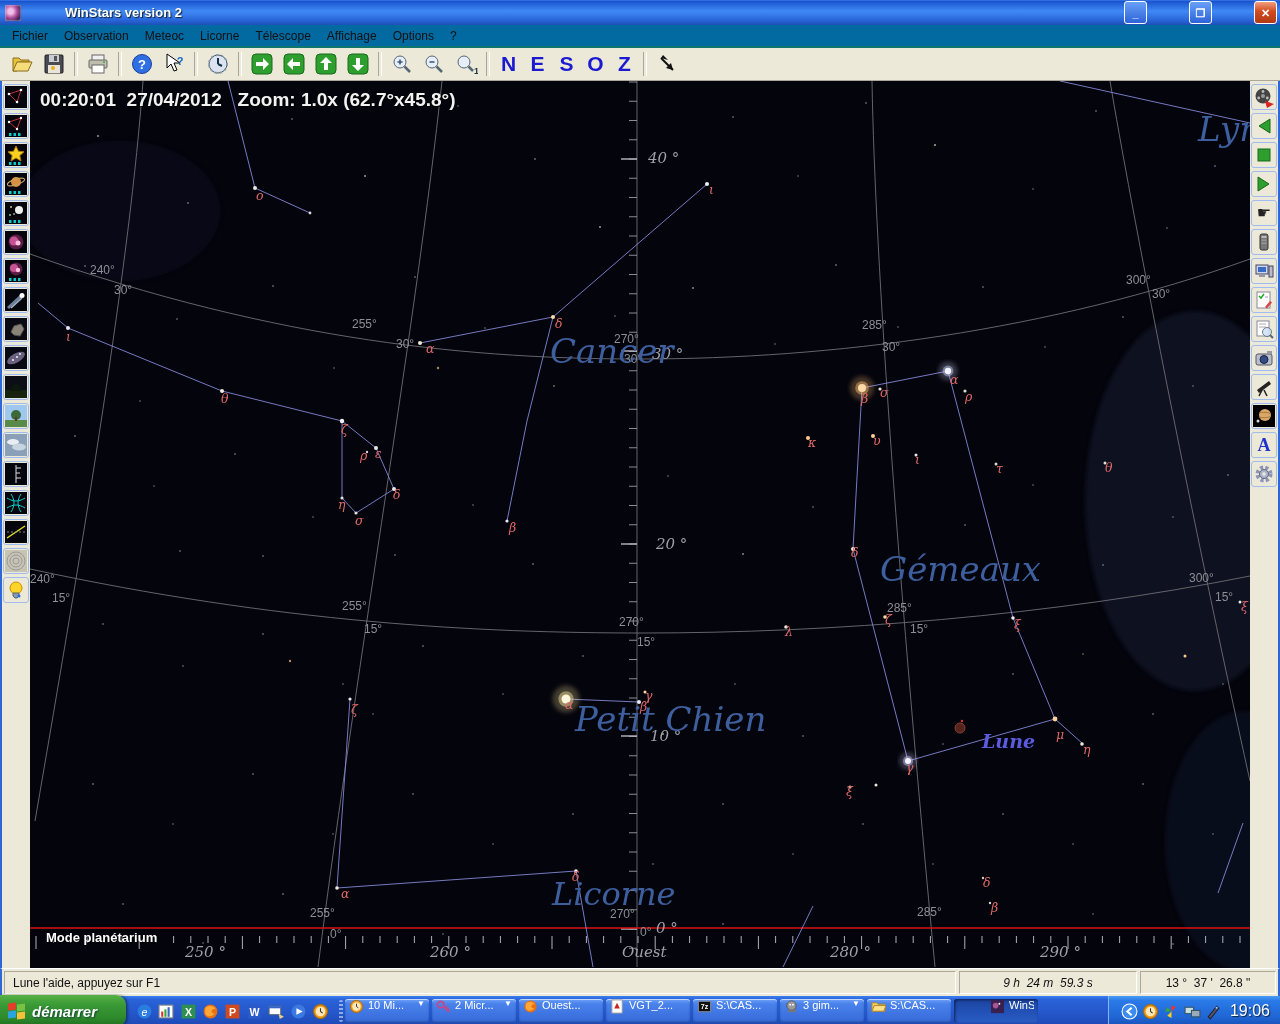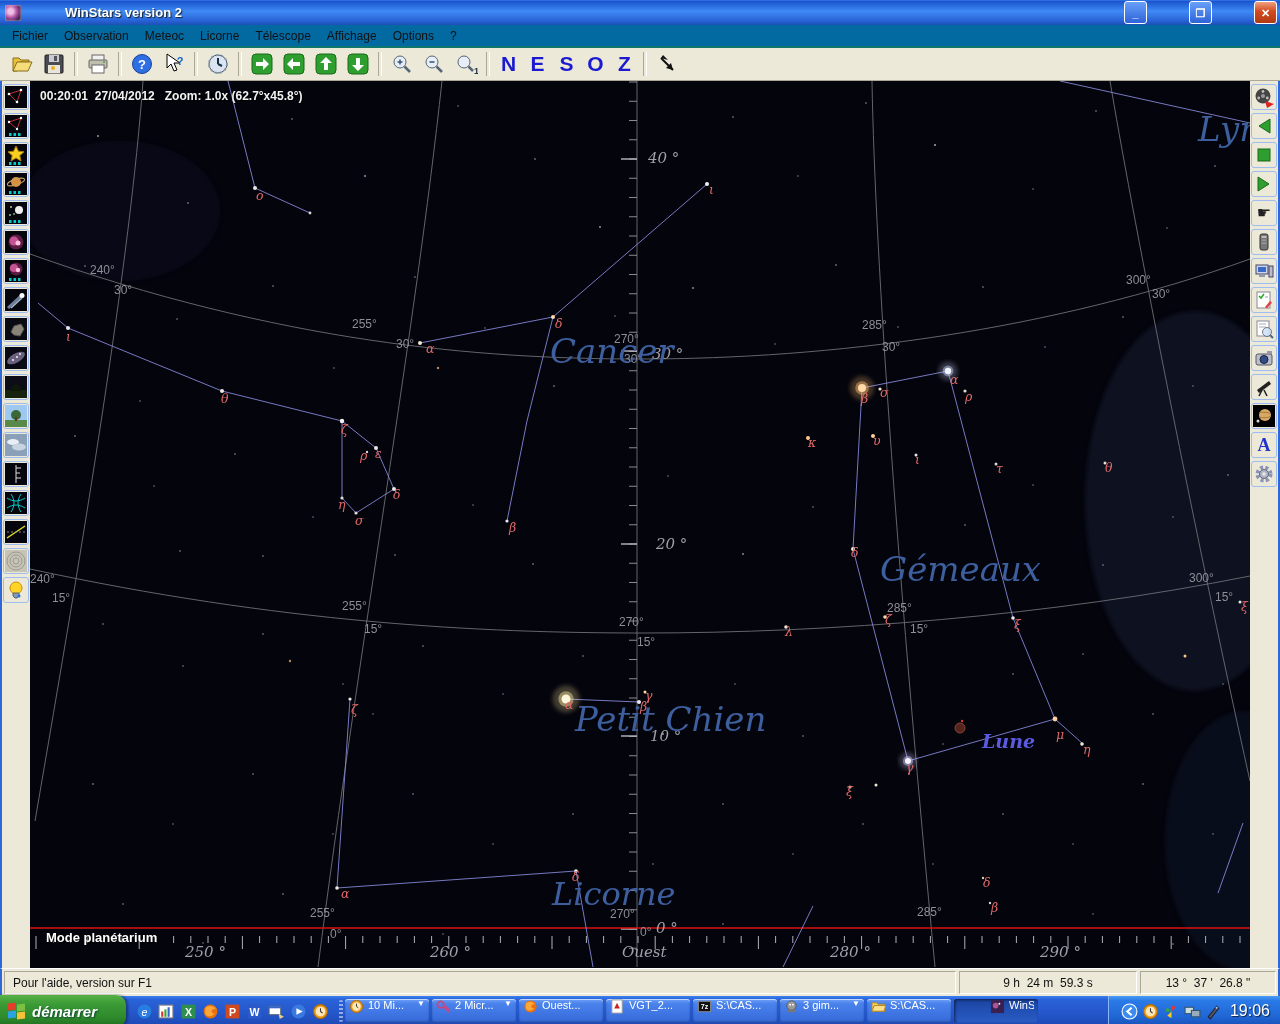--- a/index.html
+++ b/index.html
@@ -32,37 +32,37 @@
   
   .workspace{display:flex;height:887px;}
   .sb{width:30px;background:#ece9d8;box-sizing:border-box;display:flex;flex-direction:column;align-items:center;}
   .sb.left{border-left:2px solid #2f66d8;}
   .sb.right{border-right:2px solid #2f66d8;}
   .sicon{width:24px;height:24px;margin-top:3px;border:1px solid #9ebcf0;border-radius:3px;
     background:#ece9d8;overflow:hidden;display:flex;align-items:center;justify-content:center;}
   .sicon svg{width:22px;height:22px;display:block;}
   .skywrap{position:relative;width:1220px;height:887px;background:#04040c;}
   #sky{position:absolute;left:0;top:0;width:1220px;height:887px;display:block;}
-  .ov-datetime{position:absolute;left:10px;top:8px;color:#f2f2f2;font-size:12px;font-weight:bold;
+  .ov-datetime{position:absolute;left:10px;top:8px;color:#f2f2f2;font-size:19px;font-weight:bold;
     white-space:pre;text-shadow:1px 1px 1px #000;}
   .ov-mode{position:absolute;left:16px;top:849px;color:#fff;font-size:13px;font-weight:bold;
     text-shadow:1px 1px 1px #000;}
   
   .glabel{font-family:"Liberation Sans",sans-serif;font-size:12px;fill:#8e8e96;}
   .slabel{font-family:"DejaVu Serif",serif;font-style:italic;font-size:15px;fill:#a0a0aa;}
   .starl{font-family:"DejaVu Serif",serif;font-style:italic;font-size:12.5px;fill:#e06868;}
   .conl{font-family:"DejaVu Serif",serif;font-style:italic;fill:#3d5f9e;}
   .lunel{font-family:"DejaVu Serif",serif;font-style:italic;font-weight:bold;fill:#5b5be0;}
   
   .statusbar{height:28px;background:#ece9d8;display:flex;align-items:stretch;box-sizing:border-box;
     border-left:2px solid #2f66d8;border-right:2px solid #2f66d8;border-top:1px solid #fff;padding:2px;}
   .scell{border:1px solid;border-color:#aca899 #fff #fff #aca899;font-size:12px;color:#111;
     display:flex;align-items:center;padding:0 8px;white-space:pre;}
   .scell.grow{flex:1;margin-right:3px;}
-  .scell.ra{width:160px;justify-content:center;margin-right:3px;}
+  .scell.ra{width:160px;justify-content:center;margin-right:3px;font-style:italic;}
   .scell.dec{width:118px;justify-content:center;}
   
   .taskbar{height:30px;display:flex;align-items:center;
     background:linear-gradient(180deg,#3a80f2 0%,#2a62d8 12%,#2456c9 60%,#1c48b4 100%);}
   .startbtn{height:32px;min-width:126px;display:flex;align-items:center;gap:6px;padding:0 18px 0 8px;
     border-radius:0 10px 10px 0;box-sizing:border-box;
     background:linear-gradient(180deg,#57b146 0%,#3a9a35 30%,#2e8a2c 70%,#1e6e20 100%);
     box-shadow:2px 0 3px rgba(0,0,0,.4);}
   .winflag{width:18px;height:16px;position:relative;flex:none;}
   .winflag i{position:absolute;width:8px;height:7px;transform:skewY(-6deg);}
@@ -882,21 +882,21 @@
           <svg viewBox="0 0 22 22">
             <circle cx="11" cy="11" r="6.5" fill="none" stroke="#8a94b8" stroke-width="4" stroke-dasharray="3 2.2"></circle>
             <circle cx="11" cy="11" r="4.5" fill="#aab4cc" stroke="#667"></circle>
             <circle cx="11" cy="11" r="1.8" fill="#ece9d8"></circle>
           </svg>
         </div>
       </div>
   </div>
 
   <div class="statusbar">
-    <div class="scell grow">Pour l'aide, version sur F1</div>
+    <div class="scell grow">Lune l'aide, appuyez sur F1</div>
     <div class="scell ra">9 h  24 m  59.3 s</div>
     <div class="scell dec">13 °  37 '  26.8 "</div>
   </div>
 
   <div class="taskbar">
     <div class="startbtn">
       <div class="winflag">
           <i class="r"></i>
           <i class="g"></i>
           <i class="b"></i>

